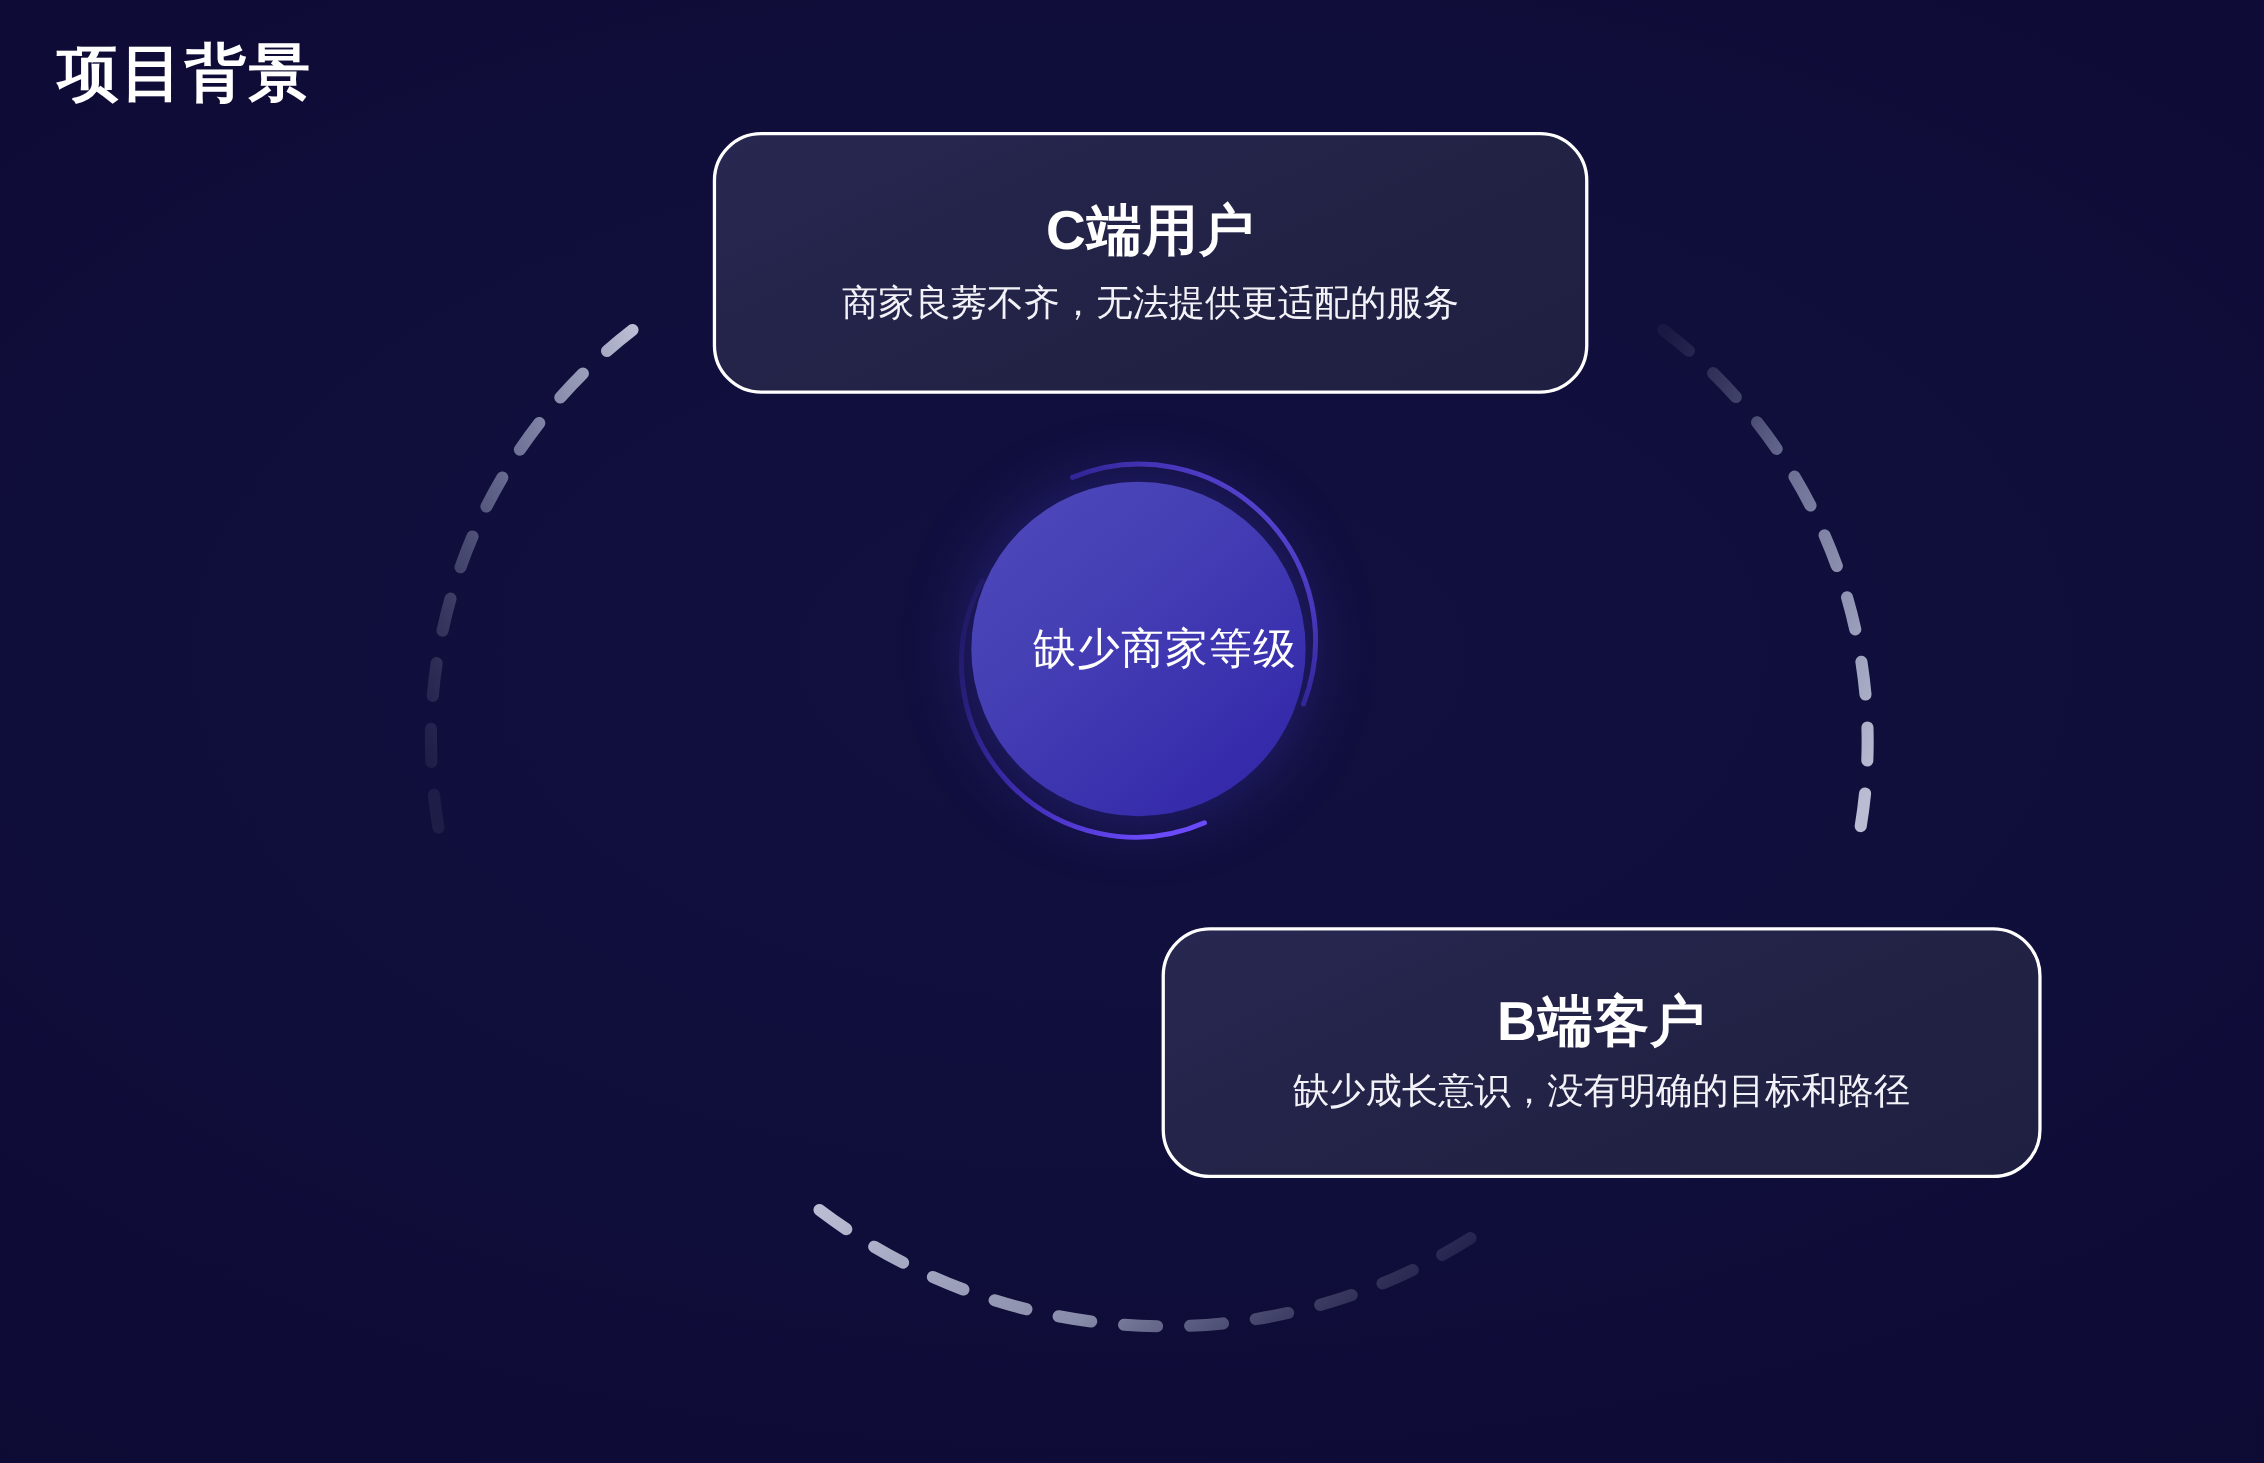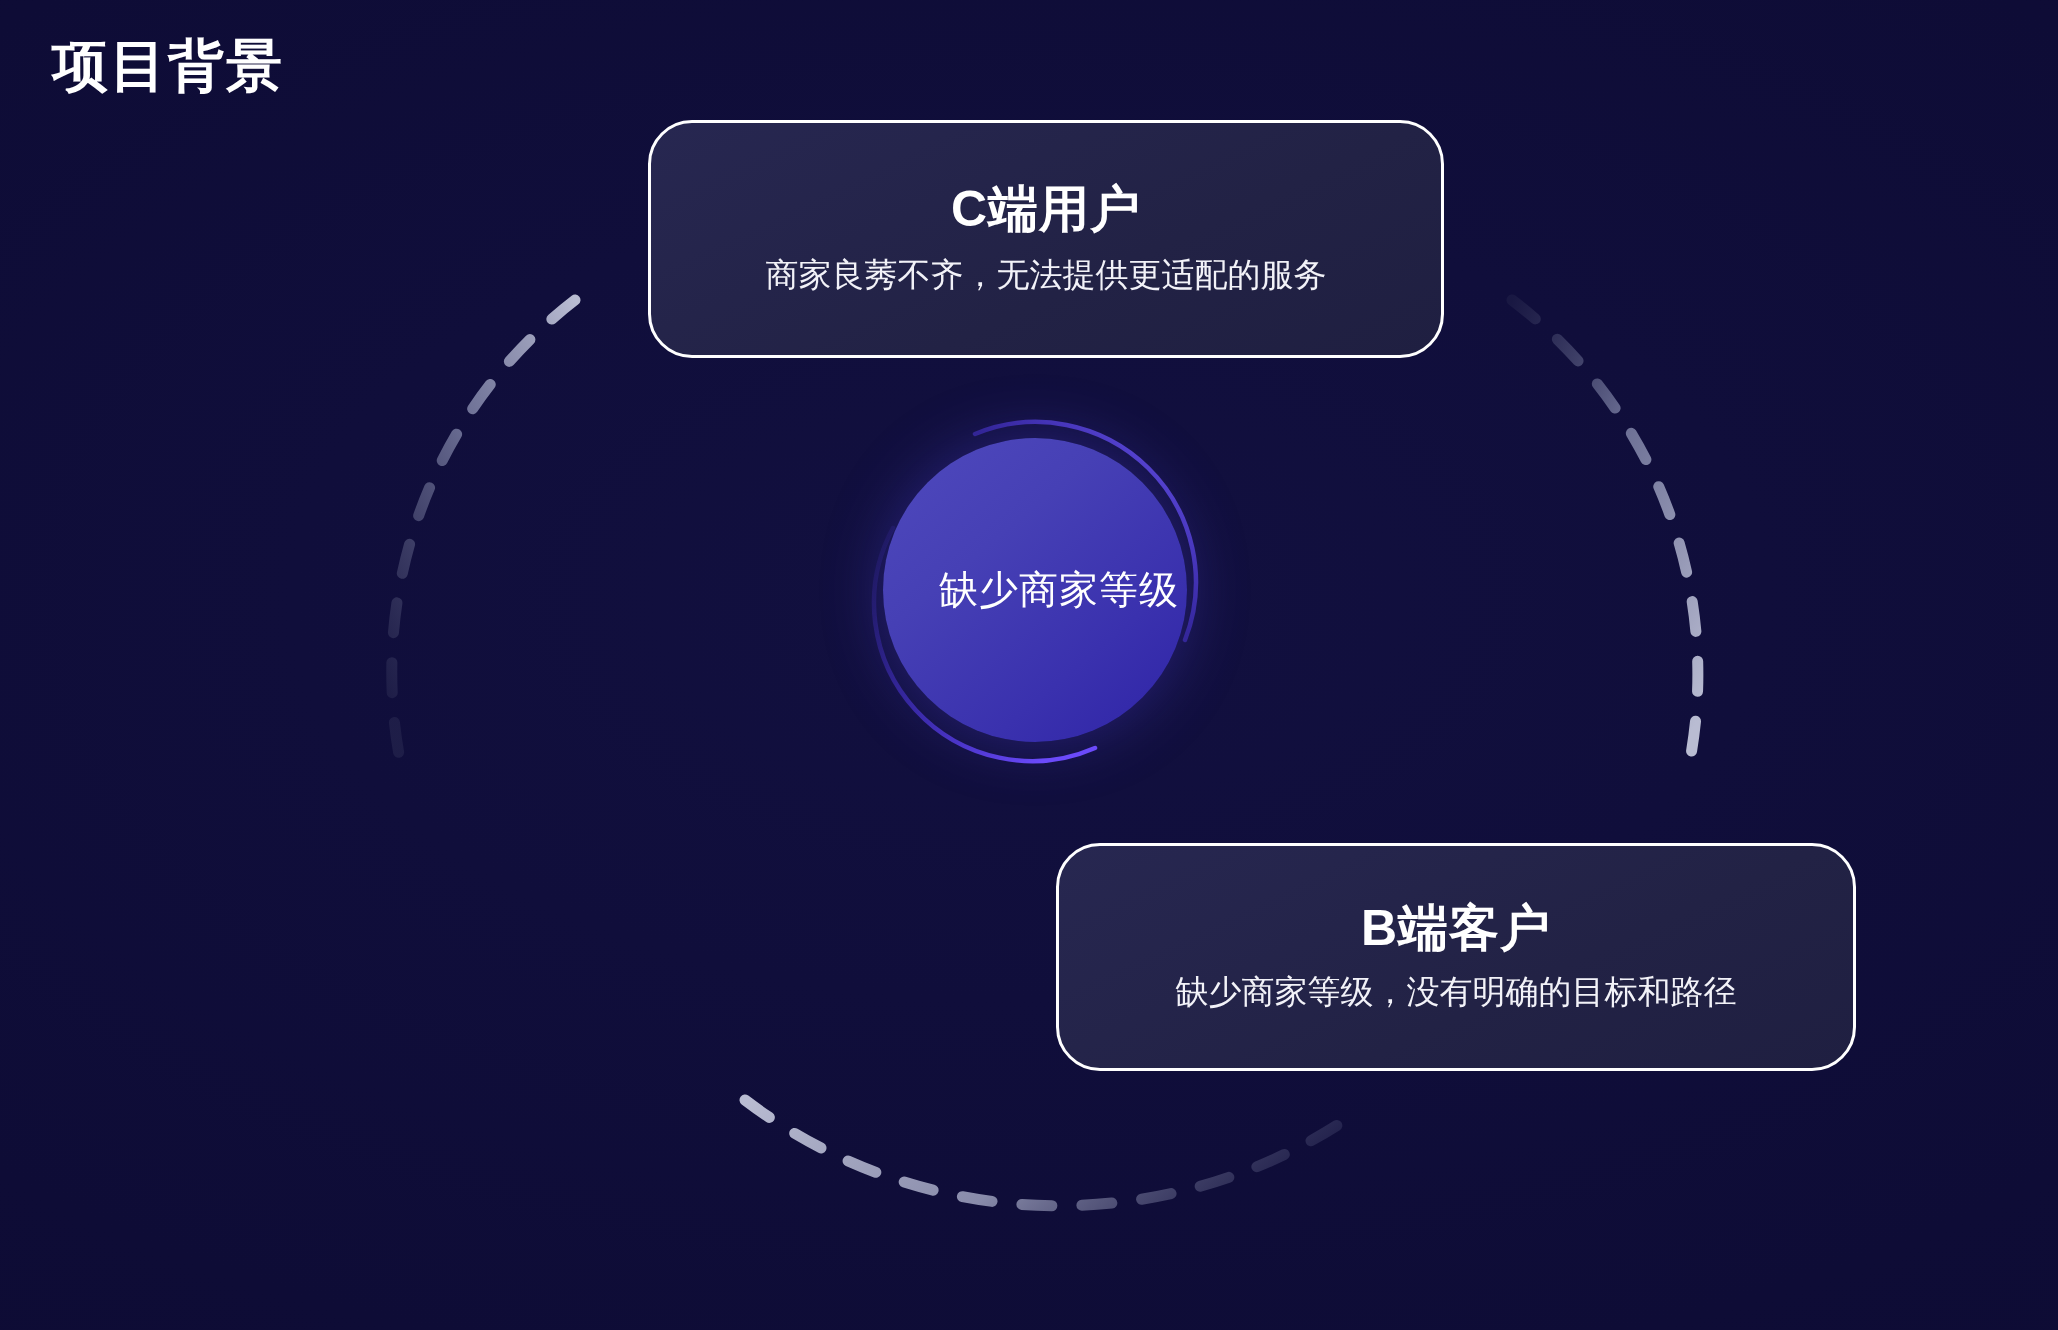--- a/index.html
+++ b/index.html
@@ -164,21 +164,21 @@
   </svg>
 
   <div class="card" id="card-c">
     <div class="card-title">C端用户</div>
     <div class="card-desc">商家良莠不齐，无法提供更适配的服务</div>
   </div>
 
 
   <div class="card" id="card-b">
     <div class="card-title">B端客户</div>
-    <div class="card-desc">缺少商家等级，没有明确的目标和路径</div>
+    <div class="card-desc">缺少成长意识，没有明确的目标和路径</div>
   </div>
 
   <div id="center-node">
     <svg id="center-rings" viewBox="0 0 360 360" xmlns="http://www.w3.org/2000/svg">
       <defs>
         <linearGradient id="ringTop" x1="0" y1="1" x2="1" y2="0">
           <stop offset="0%" stop-color="#5b3eff" stop-opacity="0.05"></stop>
           <stop offset="50%" stop-color="#5b3eff" stop-opacity="0.45"></stop>
           <stop offset="100%" stop-color="#7a63ff" stop-opacity="0.95"></stop>
         </linearGradient>

